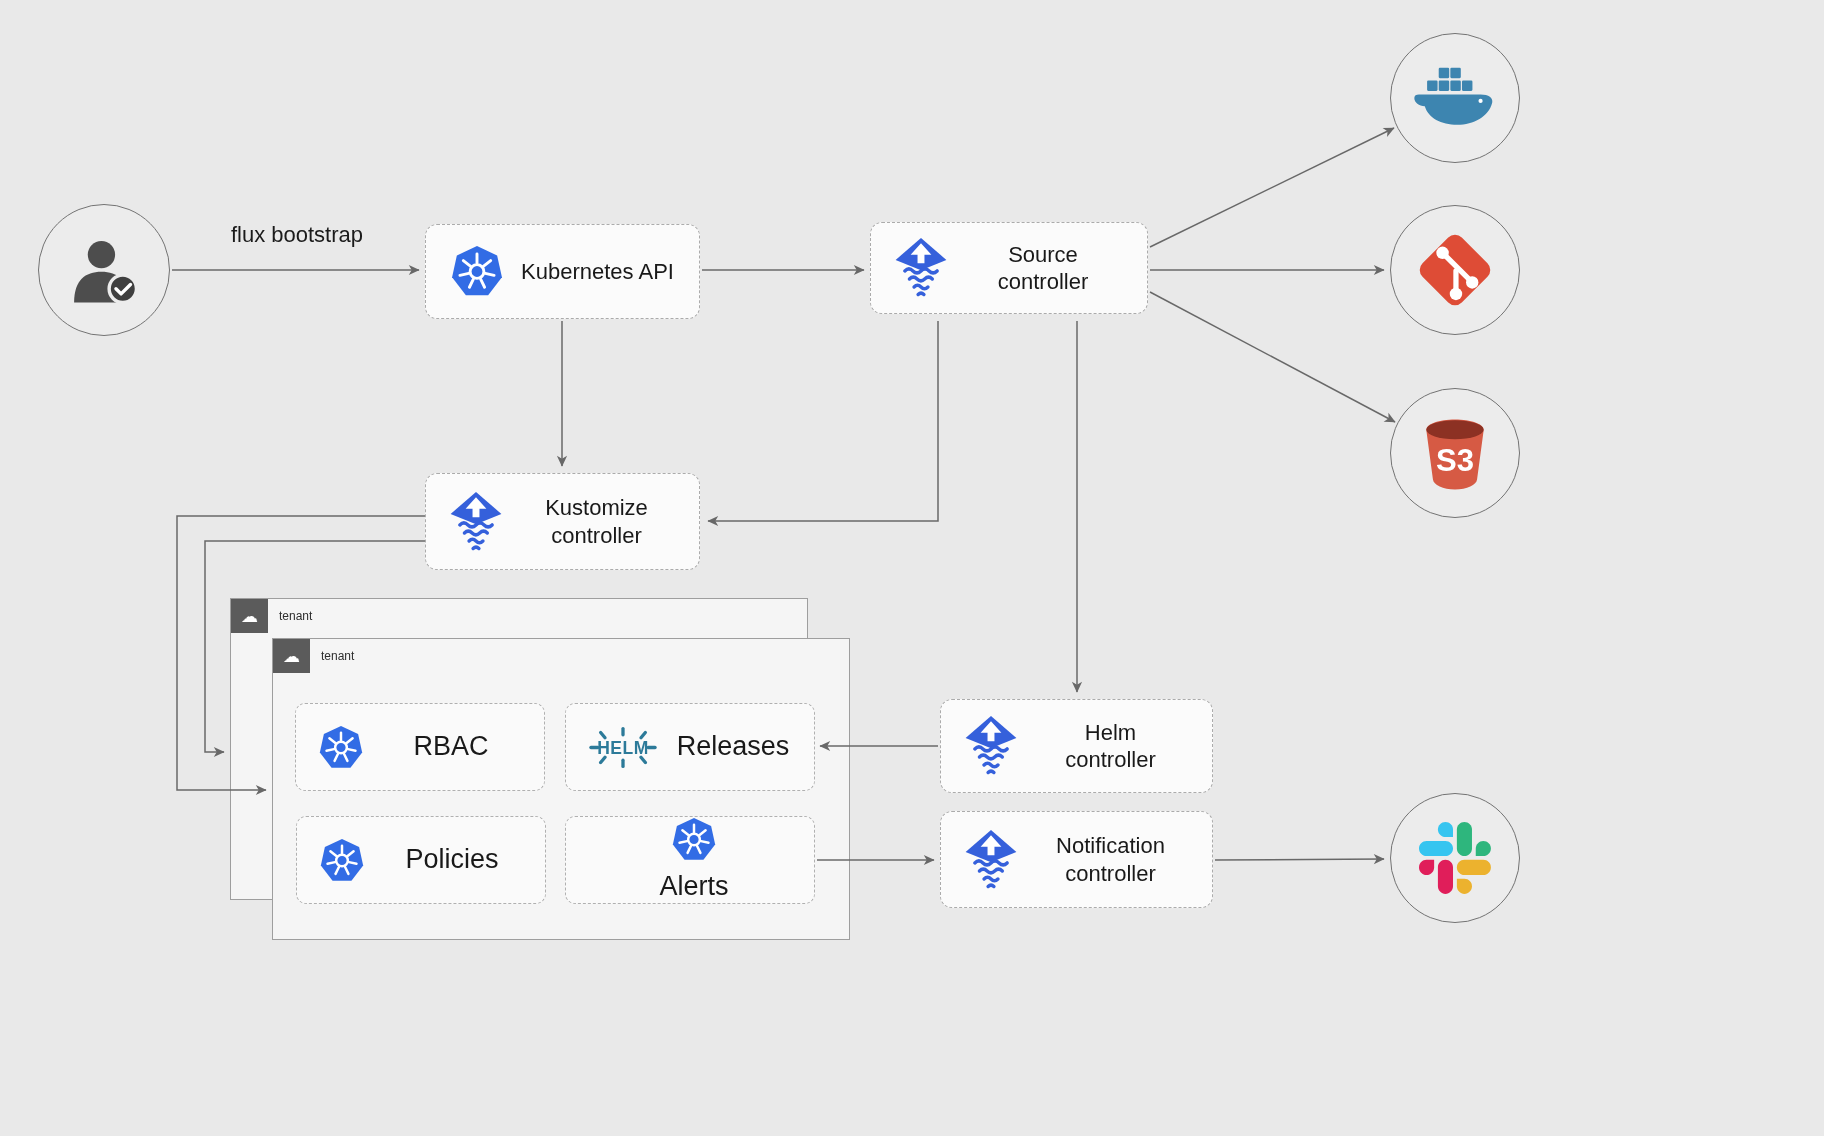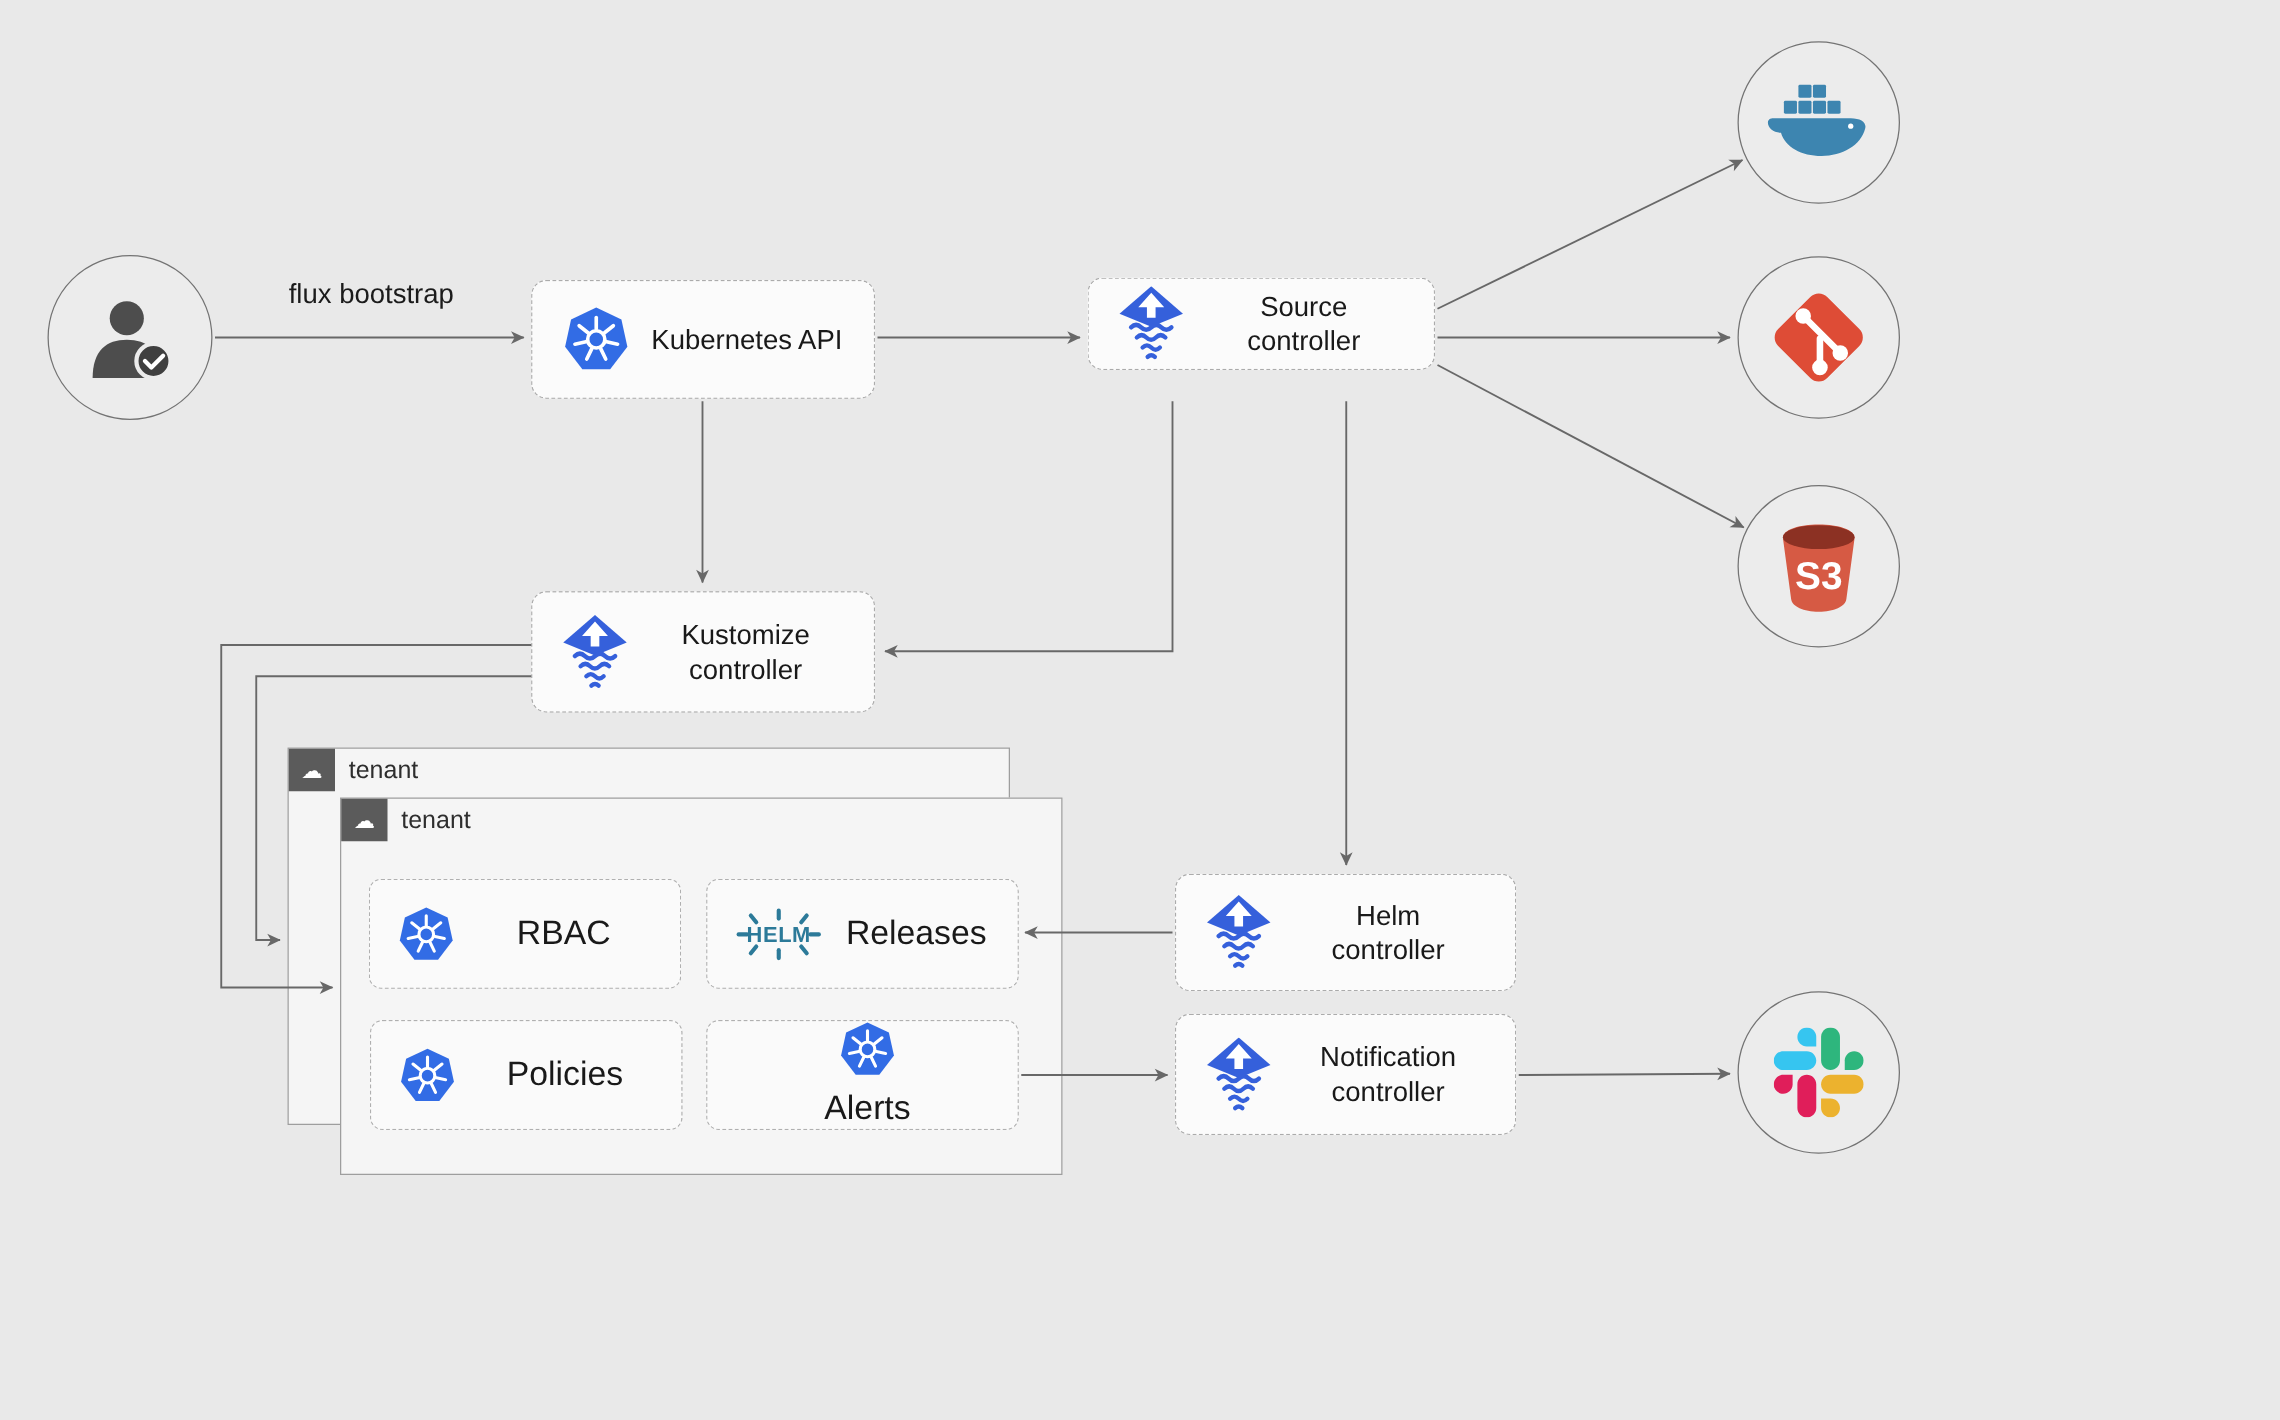--- a/index.html
+++ b/index.html
@@ -12,32 +12,32 @@
   .circle-node{position:absolute;width:130px;height:130px;border-radius:50%;border:1px solid #737373;background:#ececec;display:flex;align-items:center;justify-content:center;box-sizing:border-box;z-index:3;}
   .circle-node.user{left:38px;top:204px;width:132px;height:132px;}
   .circle-node.docker{left:1390px;top:33px;}
   .circle-node.git{left:1390px;top:205px;}
   .circle-node.s3{left:1390px;top:388px;}
   .circle-node.slack{left:1390px;top:793px;}
 
   .box{position:absolute;box-sizing:border-box;background:#fbfbfb;border:1.6px dashed #ababab;border-radius:12px;display:flex;align-items:center;z-index:3;padding:0 16px 0 24px;gap:8px;}
   .box .box-label{flex:1;text-align:center;font-size:22px;color:#191919;white-space:pre-line;line-height:1.25;}
   .kubernetes-api{left:425px;top:224px;width:275px;height:95px;}
-  .source-ctrl{left:870px;top:222px;width:278px;height:74px;}
+  .source-ctrl{left:870px;top:222px;width:278px;height:92px;}
   .kustomize-ctrl{left:425px;top:473px;width:275px;height:97px;}
   .helm-ctrl{left:940px;top:699px;width:273px;height:94px;}
   .notification-ctrl{left:940px;top:811px;width:273px;height:97px;}
 
   .tenant{position:absolute;box-sizing:border-box;background:#f5f5f5;border:1.5px solid #9e9e9e;}
   .tenant.back{left:230px;top:598px;width:578px;height:302px;z-index:1;}
   .tenant.front{left:272px;top:638px;width:578px;height:302px;z-index:2;}
   .tenant-header{display:flex;align-items:center;height:34px;}
   .tenant-icon-box{width:37px;height:34px;background:#5b5b5b;color:#fff;display:flex;align-items:center;justify-content:center;font-size:17px;line-height:1;}
   .tenant-icon-box::before{content:"☁";}
-  .tenant-label{margin-left:11px;font-size:20px;color:#2e2e2e;}
+  .tenant-label{margin-left:11px;font-size:12px;color:#2e2e2e;}
 
   .box.sub{background:#fafafa;border:1.5px dashed #b0b0b0;border-radius:10px;z-index:4;padding:0 14px 0 22px;}
   .box.sub .box-label{font-size:27px;}
   .rbac{left:295px;top:703px;width:250px;height:88px;}
   .releases{left:565px;top:703px;width:250px;height:88px;}
   .policies{left:296px;top:816px;width:250px;height:88px;}
   .alerts{left:565px;top:816px;width:250px;height:88px;flex-direction:column;}
 
   .icon{flex:0 0 auto;display:flex;align-items:center;justify-content:center;}
 </style>

